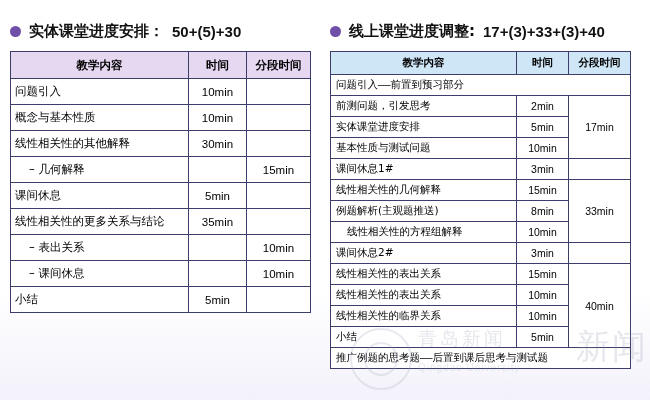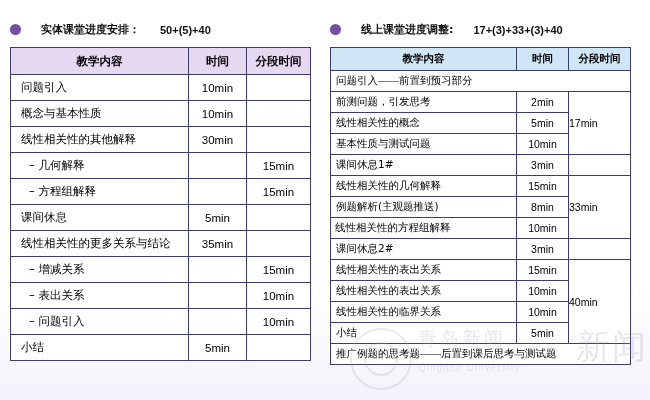--- a/index.html
+++ b/index.html
@@ -38,23 +38,23 @@
   .wm-right{
     position:absolute;right:0px;top:2px;font-size:34px;color:#8e94ab;
     letter-spacing:2px;white-space:nowrap;font-family:"DejaVu Sans",sans-serif;
   }
 
   .col{position:absolute;top:0;}
   .col-left{left:10px;width:310px;}
   .col-right{left:330px;width:312px;}
 
   .heading{
-    display:flex;align-items:center;gap:20px;
+    display:flex;align-items:center;gap:8px;
     margin-top:22px;margin-bottom:10px;
-    font-size:11px;font-weight:bold;color:#111;
+    font-size:15px;font-weight:bold;color:#111;
     white-space:nowrap;
   }
   .bullet{
     width:11px;height:11px;border-radius:50%;
     background:#6f4fa8;flex:0 0 auto;
   }
   .heading .txt{font-family:"DejaVu Sans",sans-serif;}
   .heading .tail{font-family:"Liberation Sans",sans-serif;font-weight:bold;}
 
   table{border-collapse:collapse;table-layout:fixed;}
@@ -63,50 +63,50 @@
   
   .tbl-left{width:300px;font-size:11.5px;}
   .tbl-left col.c1{width:178px;}
   .tbl-left col.c2{width:58px;}
   .tbl-left col.c3{width:64px;}
   .tbl-left thead td{
     background:#e7d8f2;text-align:center;font-weight:bold;height:26px;
     font-family:"DejaVu Sans",sans-serif;
   }
   .tbl-left tbody td{height:25px;background:#ffffff;}
-  .tbl-left td.lbl{padding-left:10px;font-family:"DejaVu Sans",sans-serif;}
+  .tbl-left td.lbl{padding-left:4px;font-family:"DejaVu Sans",sans-serif;}
   .tbl-left td.lbl.indent{padding-left:18px;}
   .tbl-left td.ctr{text-align:center;}
 
   
   .tbl-right{width:300px;font-size:10.5px;}
   .tbl-right col.c1{width:186px;}
   .tbl-right col.c2{width:52px;}
   .tbl-right col.c3{width:62px;}
   .tbl-right thead td{
     background:#cfe6f7;text-align:center;font-weight:bold;height:22px;
     font-family:"DejaVu Sans",sans-serif;
   }
   .tbl-right tbody td{height:20px;background:#ffffff;}
   .tbl-right td.lbl{padding-left:5px;font-family:"DejaVu Sans",sans-serif;}
-  .tbl-right td.lbl.indent{padding-left:4px;}
+  .tbl-right td.lbl.indent{padding-left:16px;}
   .tbl-right td.ctr{text-align:center;}
-  .tbl-right td.span{text-align:left;vertical-align:middle;}
-  .tbl-right tr.sect td{font-family:Liberation Serif, serif;}
+  .tbl-right td.span{text-align:center;vertical-align:middle;}
+  .tbl-right tr.sect td{font-family:Liberation Mono, monospace;}
 </style>
 </head>
 <body>
 
 <div class="page">
 
   <div class="col col-left">
     <div class="heading">
       <span class="bullet"></span>
       <span class="txt">实体课堂进度安排：</span>
-      <span class="tail">50+(5)+40</span>
+      <span class="tail">50+(5)+30</span>
     </div>
 
     <table class="tbl-left">
       <colgroup>
           <col class="c1">
           <col class="c2">
           <col class="c3">
         </colgroup>
       <thead>
         <tr>
@@ -130,46 +130,36 @@
           <td class="lbl">线性相关性的其他解释</td>
           <td class="ctr">30min</td>
           <td class="ctr"></td>
         </tr>
         <tr>
           <td class="lbl indent">– 几何解释</td>
           <td class="ctr"></td>
           <td class="ctr">15min</td>
         </tr>
         <tr>
-          <td class="lbl indent">– 方程组解释</td>
-          <td class="ctr"></td>
-          <td class="ctr">15min</td>
-        </tr>
-        <tr>
           <td class="lbl">课间休息</td>
           <td class="ctr">5min</td>
           <td class="ctr"></td>
         </tr>
         <tr>
           <td class="lbl">线性相关性的更多关系与结论</td>
           <td class="ctr">35min</td>
           <td class="ctr"></td>
         </tr>
         <tr>
-          <td class="lbl indent">– 增减关系</td>
-          <td class="ctr"></td>
-          <td class="ctr">15min</td>
-        </tr>
-        <tr>
           <td class="lbl indent">– 表出关系</td>
           <td class="ctr"></td>
           <td class="ctr">10min</td>
         </tr>
         <tr>
-          <td class="lbl indent">– 问题引入</td>
+          <td class="lbl indent">– 课间休息</td>
           <td class="ctr"></td>
           <td class="ctr">10min</td>
         </tr>
         <tr>
           <td class="lbl">小结</td>
           <td class="ctr">5min</td>
           <td class="ctr"></td>
         </tr>
       </tbody>
     </table>
@@ -199,21 +189,21 @@
         <tr class="sect">
           <td class="lbl" colspan="3">问题引入——前置到预习部分</td>
         </tr>
 
         <tr>
           <td class="lbl">前测问题，引发思考</td>
           <td class="ctr">2min</td>
           <td class="span" rowspan="3">17min</td>
         </tr>
         <tr>
-          <td class="lbl">线性相关性的概念</td>
+          <td class="lbl">实体课堂进度安排</td>
           <td class="ctr">5min</td>
         </tr>
         <tr>
           <td class="lbl">基本性质与测试问题</td>
           <td class="ctr">10min</td>
         </tr>
 
         <tr>
           <td class="lbl">课间休息1#</td>
           <td class="ctr">3min</td>

